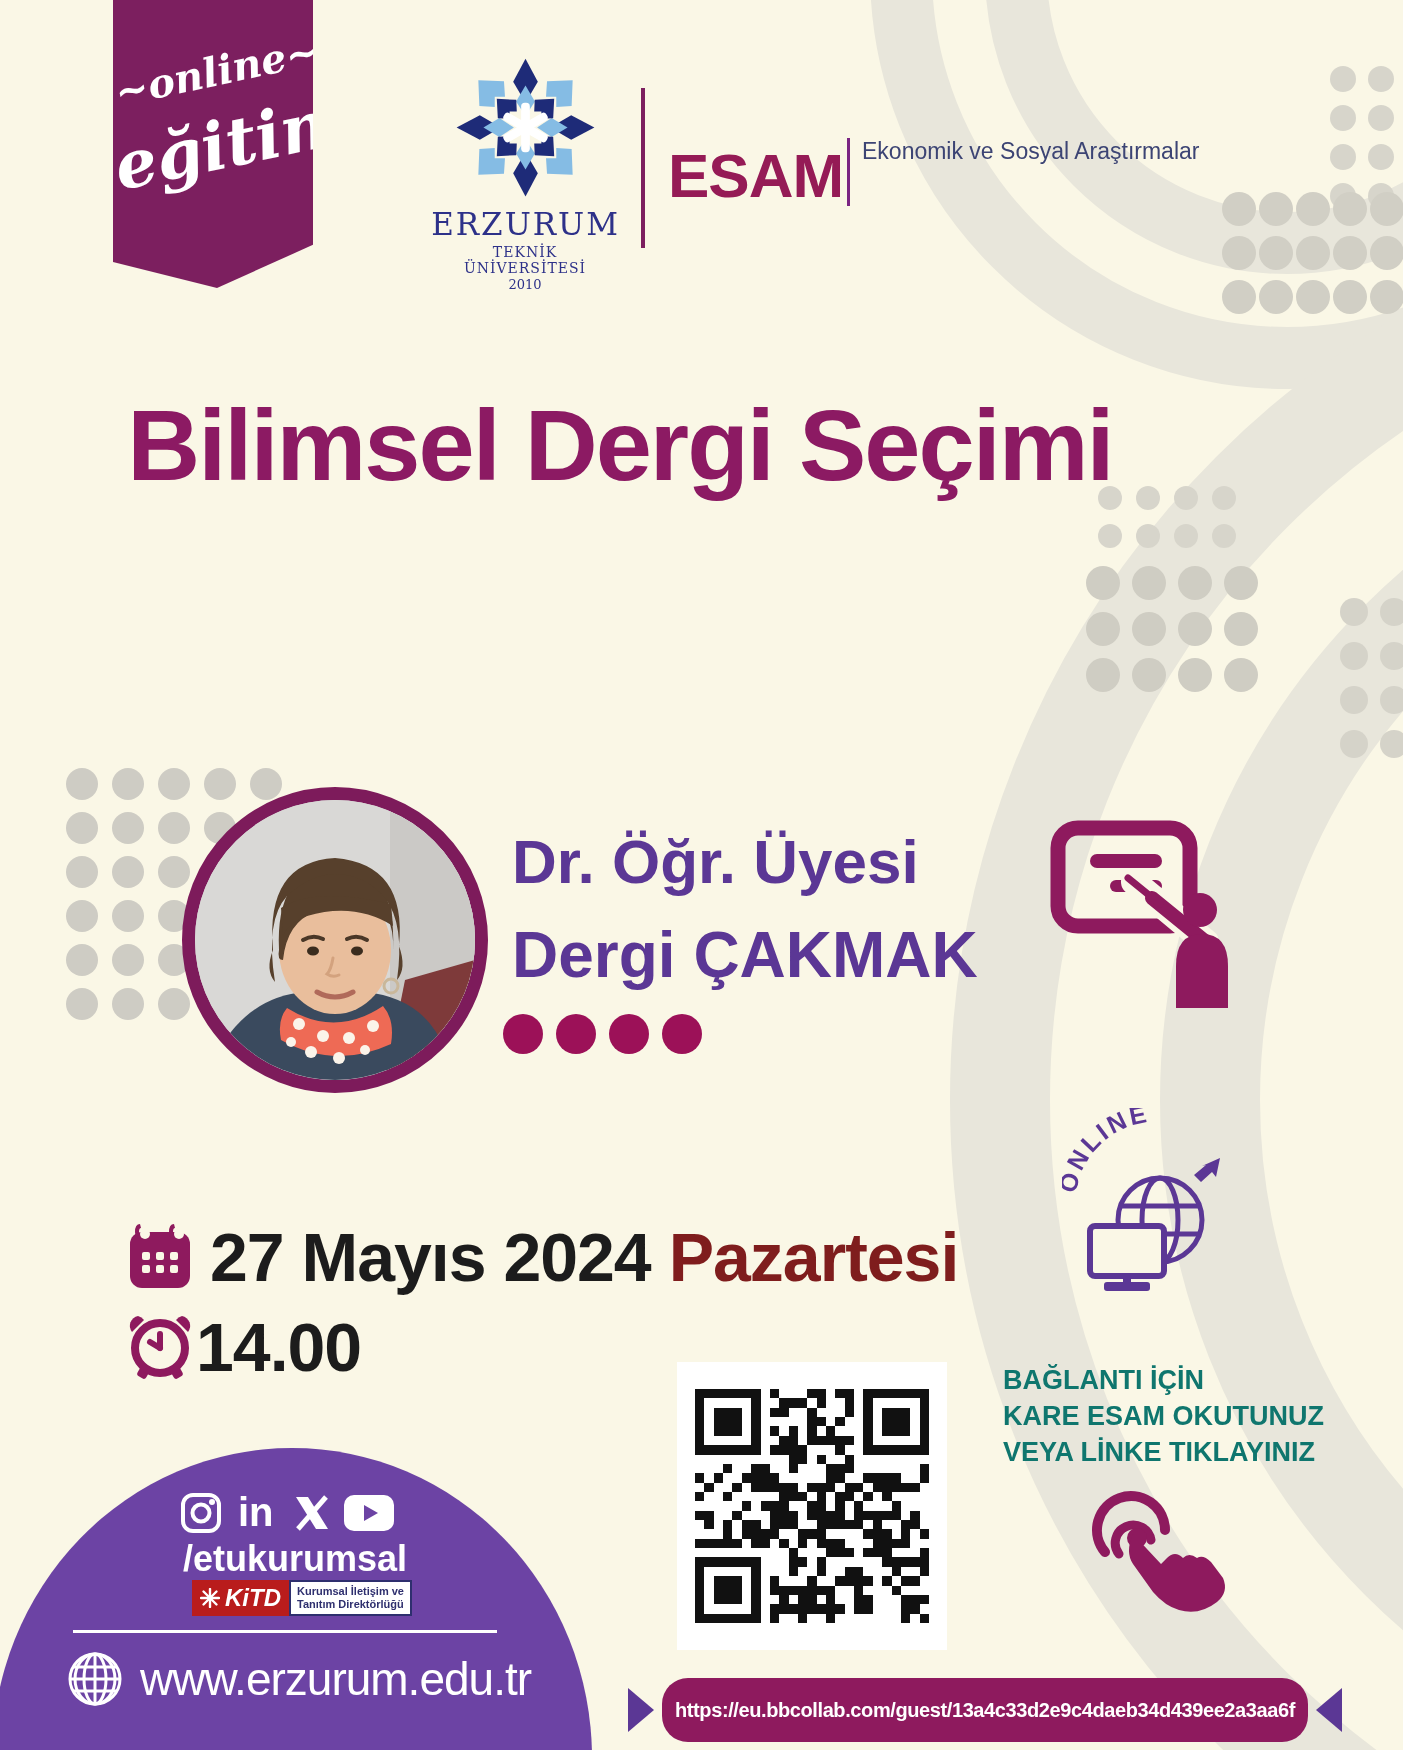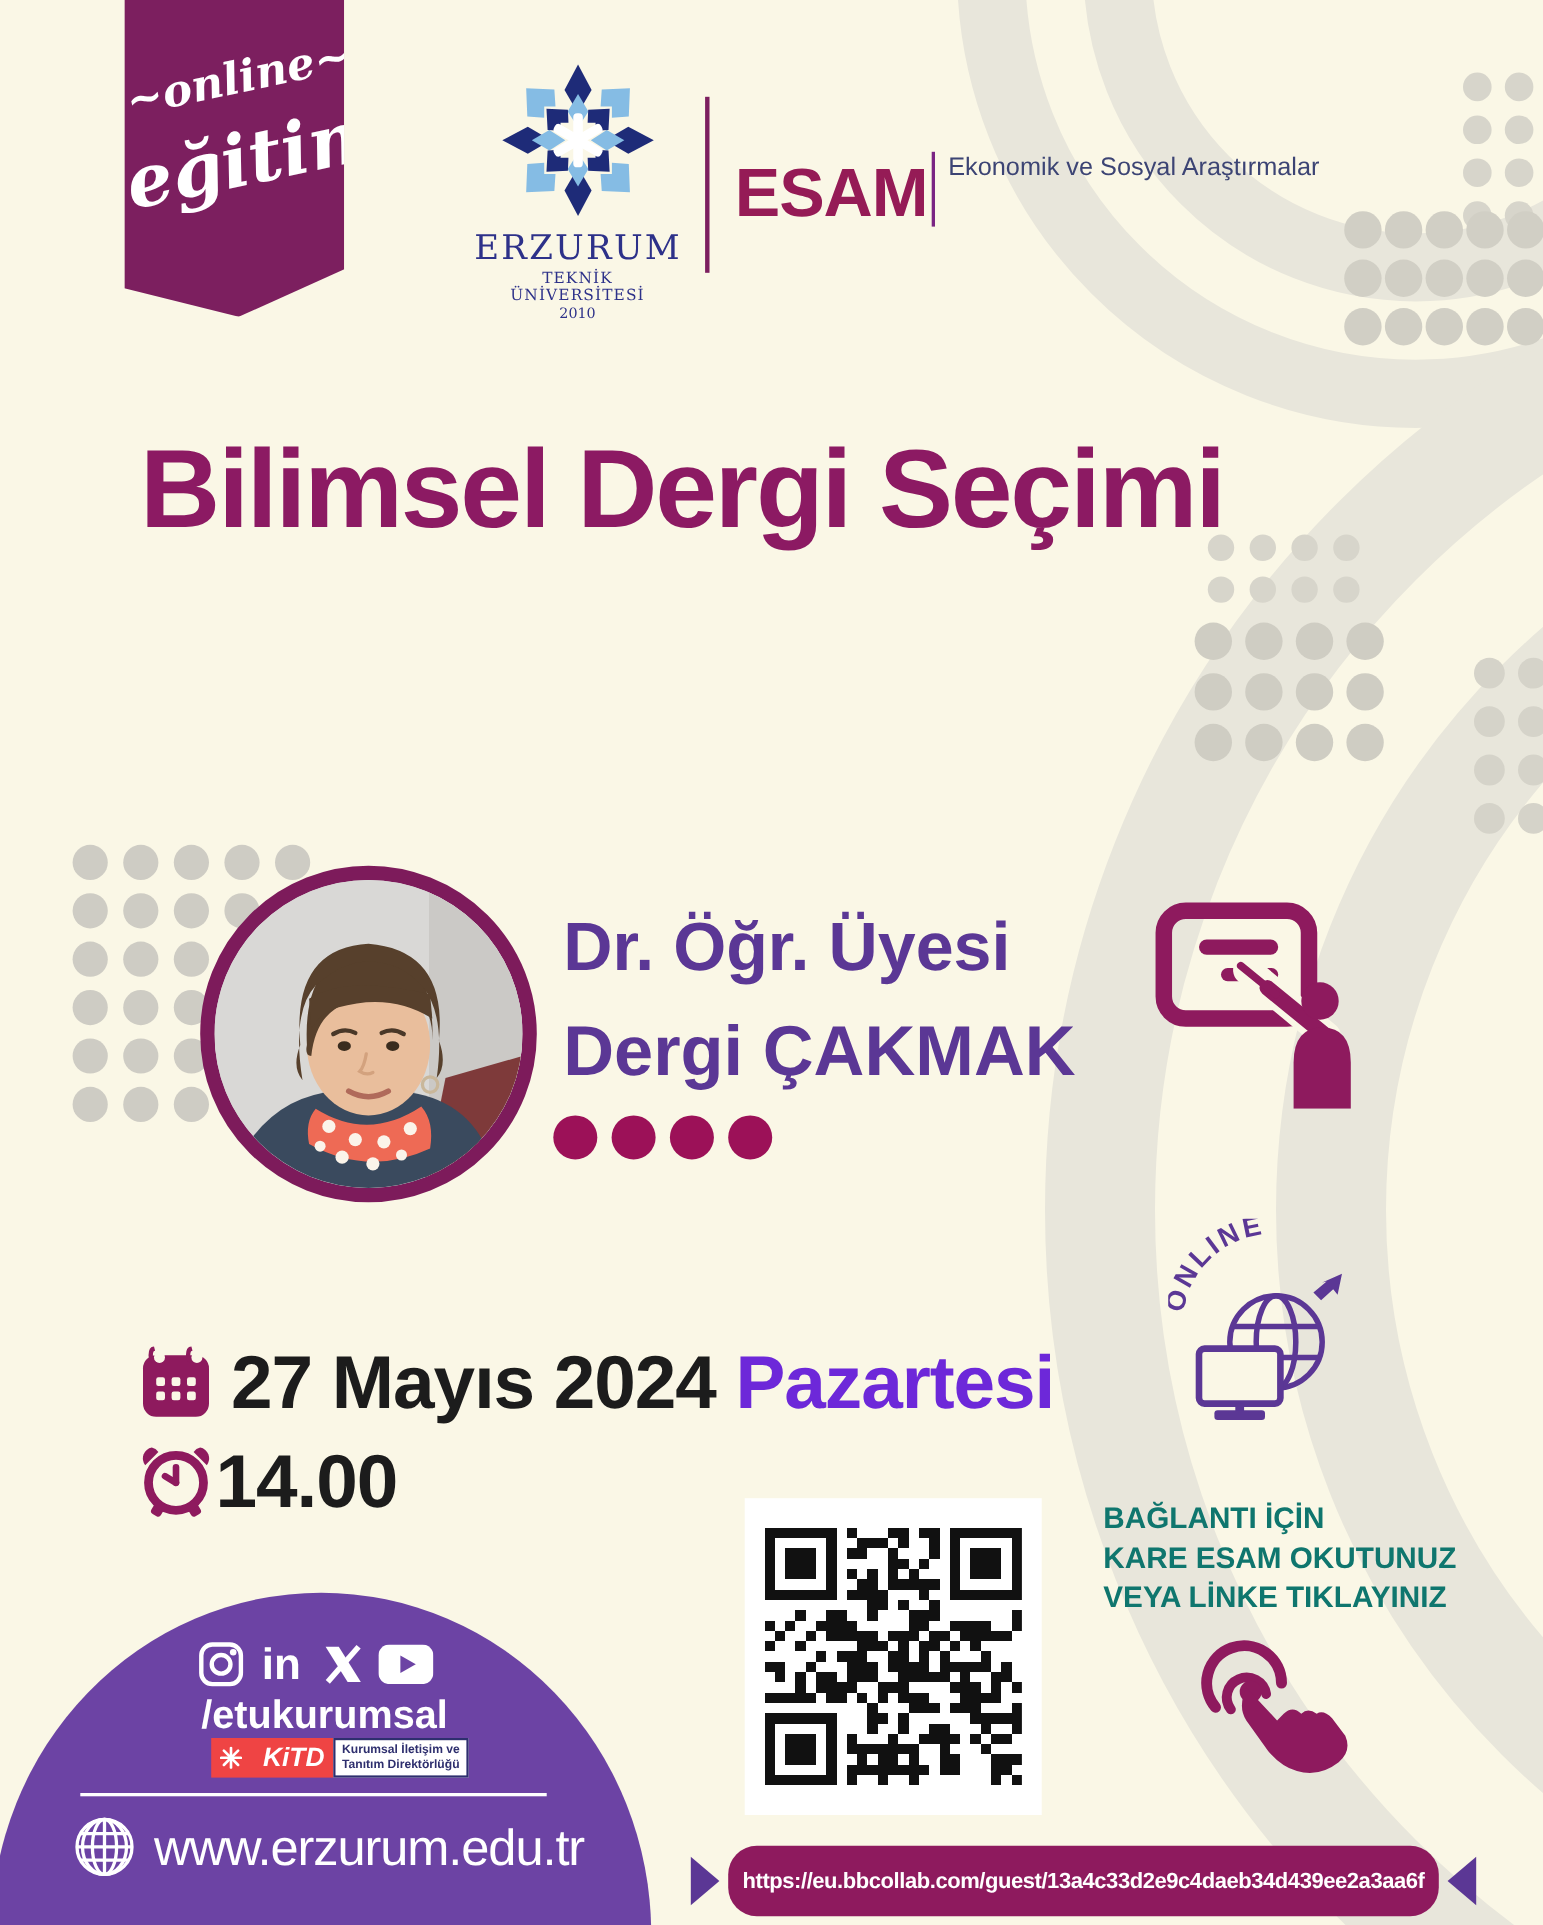--- a/index.html
+++ b/index.html
@@ -54,21 +54,21 @@
   .speaker-line2{left:512px;top:918px;font-size:64px;color:#5B3795;}
   .speaker-line2 .fw6{font-weight:600;}
   .speaker-line2 .fw8{font-weight:700;text-align:center;}
   .name-dots{left:503px;top:1014px;display:flex;gap:13px;}
   .name-dots i{width:40px;height:40px;border-radius:50%;background:#9C1158;display:block;}
 
   
   .row-date{left:128px;top:1218px;display:flex;align-items:center;gap:18px;}
   .row-time{left:128px;top:1308px;display:flex;align-items:center;gap:4px;}
   .ev-black{font-size:68px;font-weight:bold;color:#1C1C1C;letter-spacing:-1px;}
-  .ev-mag{font-size:68px;font-weight:bold;color:#6d28d9;letter-spacing:-1px;}
+  .ev-mag{font-size:68px;font-weight:bold;color:#7f1d1d;letter-spacing:-1px;}
 
   
   .qr-box{left:677px;top:1362px;width:270px;height:288px;background:#fff;
     display:flex;align-items:center;justify-content:center;}
   .qr-instr{left:1003px;top:1362px;width:330px;color:#0f766e;
     font-size:27px;font-weight:800;line-height:36px;}
 
   
   .url-pill{left:662px;top:1678px;width:646px;height:64px;background:#8E1A5E;
     border-radius:26px;display:flex;align-items:center;justify-content:center;}
@@ -76,21 +76,21 @@
   .tri{width:0;height:0;border-top:22px solid transparent;border-bottom:22px solid transparent;}
   .tri-left{left:628px;top:1688px;border-left:26px solid #5B3795;}
   .tri-right{left:1316px;top:1688px;border-right:26px solid #5B3795;}
 
   
   .dome{left:-8px;top:1448px;width:600px;height:620px;border-radius:50%;background:#6C43A4;}
   .social-row{left:180px;top:1492px;width:230px;display:flex;align-items:center;gap:14px;}
   .social-handle{left:60px;top:1538px;width:470px;text-align:center;color:#fff;
     font-size:36px;font-weight:600;}
   .kitd{left:192px;top:1580px;display:flex;height:36px;}
-  .kitd-left{background:#ef4444;color:#fff;display:flex;align-items:center;gap:19px;
+  .kitd-left{background:#b91c1c;color:#fff;display:flex;align-items:center;gap:5px;
     padding:0 8px;font-size:24px;font-weight:800;font-style:italic;}
   .kitd-right{background:#fff;border:2px solid #2E2F6E;color:#2E2F6E;
     font-size:11px;font-weight:bold;line-height:13px;display:flex;flex-direction:column;
     justify-content:center;padding:0 6px;box-sizing:border-box;}
   .dome-line{left:73px;top:1630px;width:424px;height:3px;background:#fff;}
   .site-row{left:66px;top:1650px;display:flex;align-items:center;gap:16px;}
   .site-row span{color:#fff;font-size:46px;font-weight:400;letter-spacing:-1px;}
 </style>
 </head>
 <body>

